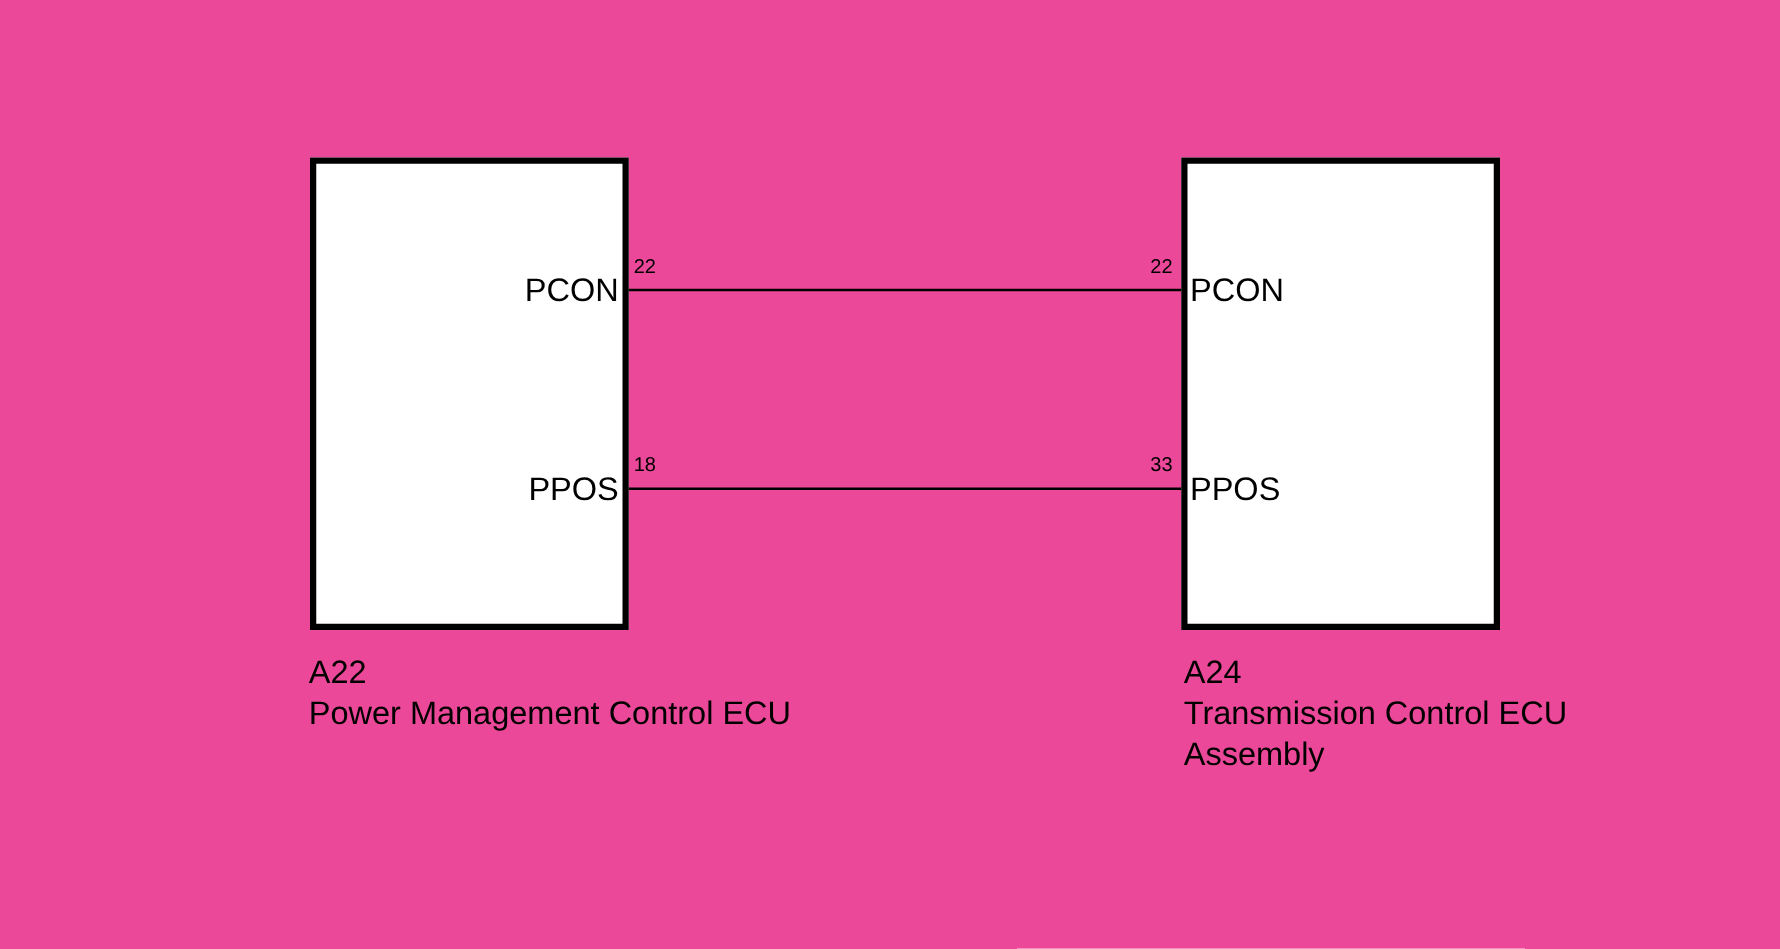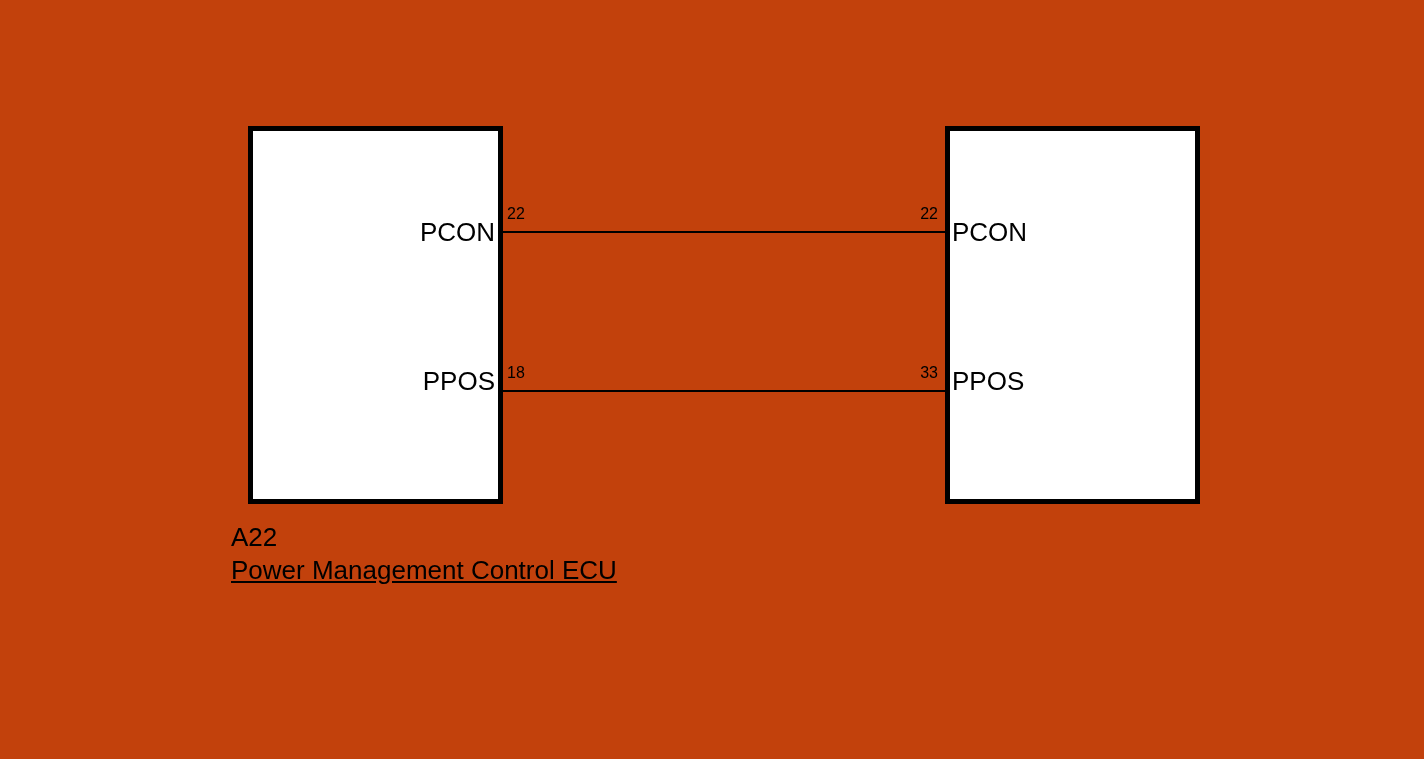--- a/index.html
+++ b/index.html
@@ -4,21 +4,21 @@
 <style>
   html, body {
     margin: 0;
     padding: 0;
     background: #ffffff;
   }
   .canvas {
     position: relative;
     width: 1424px;
     height: 759px;
-    background: #c2410c;
+    background: #ec4899;
     font-family: "Liberation Sans", sans-serif;
     color: #000000;
     overflow: hidden;
   }
   .ecu-box {
     position: absolute;
     box-sizing: border-box;
     width: 255px;
     height: 378px;
     top: 126px;
@@ -47,21 +47,21 @@
   .pin-label.align-right {
     width: 195px;
     left: 300px;
     text-align: right;
   }
   .pin-label.align-left {
     left: 952px;
     text-align: left;
   }
   .pin-top    { top: 219px; }
-  .pin-bottom { top: 368px; }
+  .pin-bottom { top: 378px; }
 
   .pin-number {
     position: absolute;
     font-size: 16px;
     line-height: 28px;
     white-space: nowrap;
   }
   .pin-number.num-left {
     left: 507px;
     text-align: left;
@@ -73,24 +73,24 @@
   }
   .num-top    { top: 200px; }
   .num-bottom { top: 359px; }
 
   .caption {
     position: absolute;
     top: 521px;
     font-size: 26px;
     line-height: 33px;
   }
-  .caption-left  { left: 231px; width: 560px; }
+  .caption-left  { left: 247px; width: 560px; }
   .caption-right { left: 947px; width: 332px; }
   .caption .code { display: block; }
-  .caption .name { display: block; text-decoration: underline; }
+  .caption .name { display: block; }
 </style>
 </head>
 <body>
 
 <div class="canvas">
 
   <div class="ecu-box box-left"></div>
   <div class="ecu-box box-right"></div>
 
   <div class="wire wire-top"></div>
@@ -105,15 +105,17 @@
   <div class="pin-number num-left num-top">22</div>
   <div class="pin-number num-left num-bottom">18</div>
   <div class="pin-number num-right num-top">22</div>
   <div class="pin-number num-right num-bottom">33</div>
 
   <div class="caption caption-left">
     <span class="code">A22</span>
     <span class="name">Power Management Control ECU</span>
   </div>
   <div class="caption caption-right">
+    <span class="code">A24</span>
+    <span class="name">Transmission Control ECU Assembly</span>
   </div>
 
 </div>
 
 </body></html>

